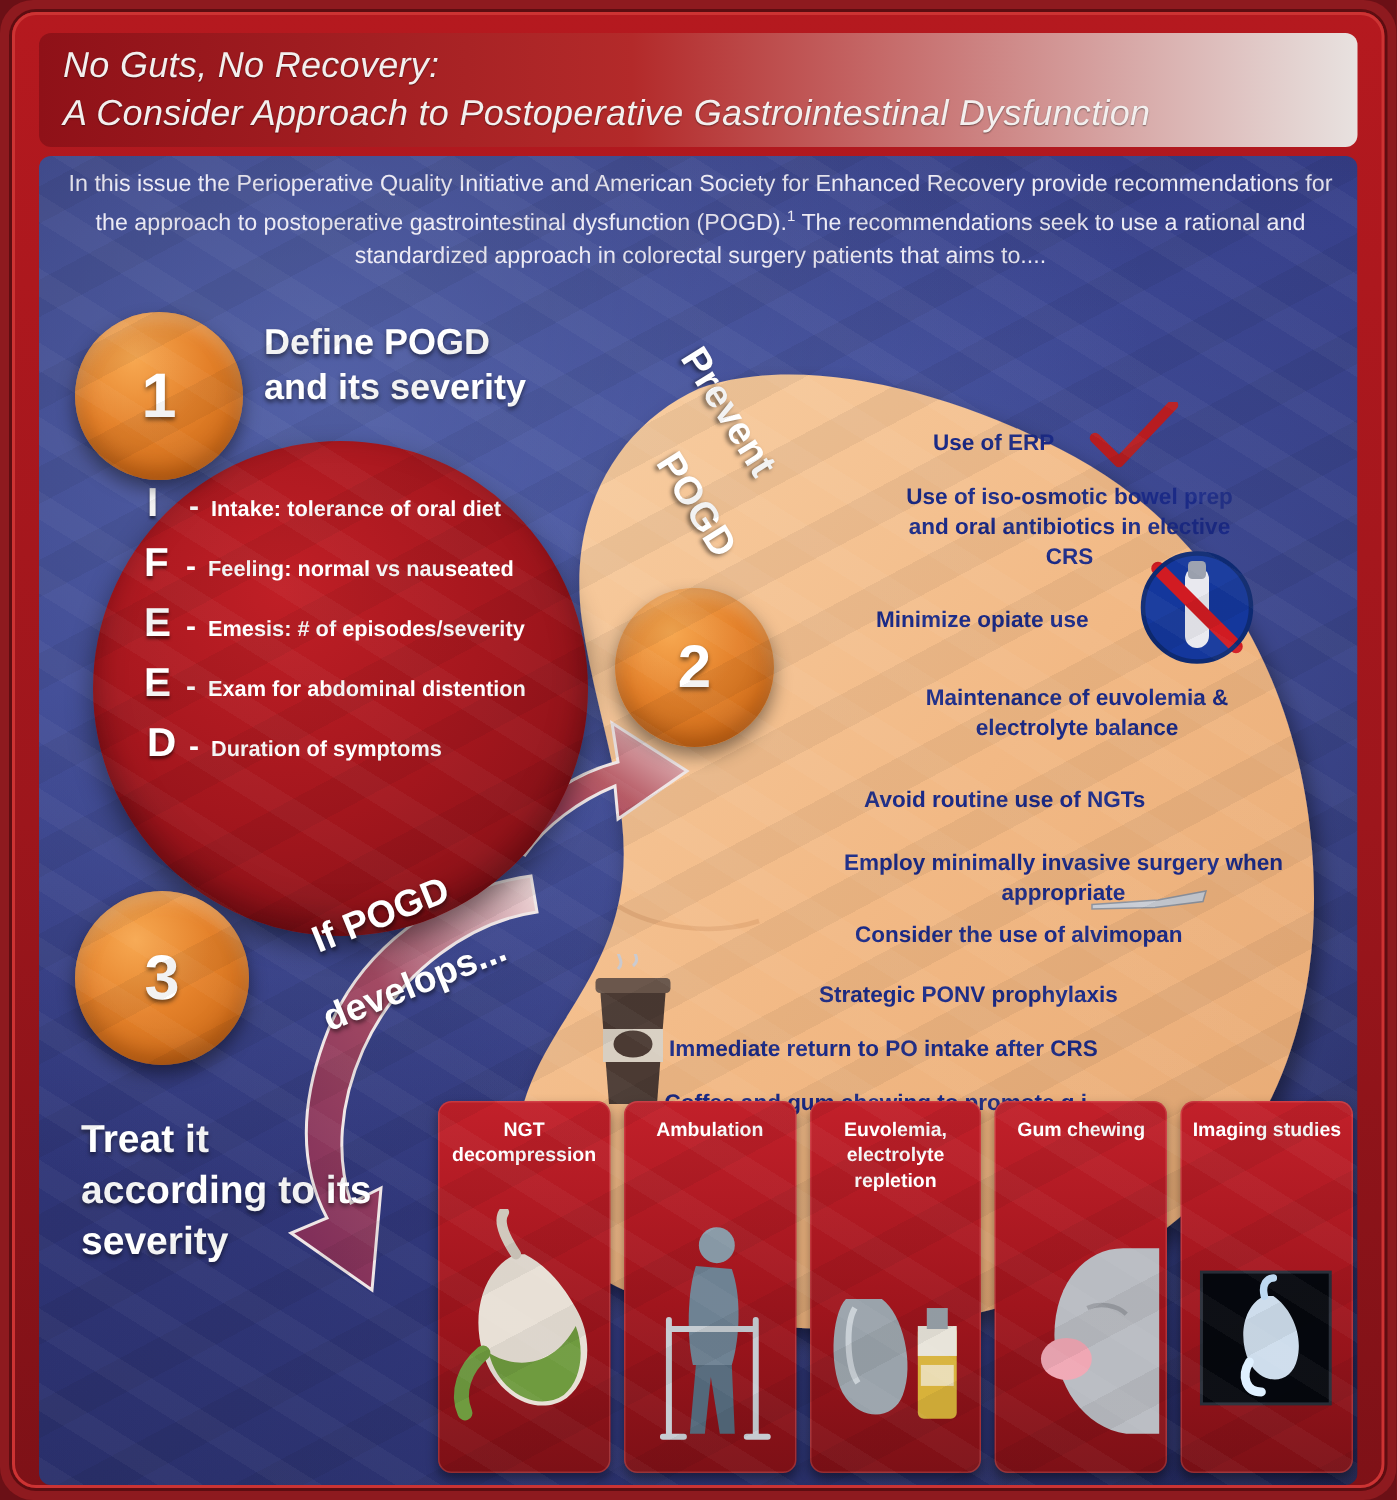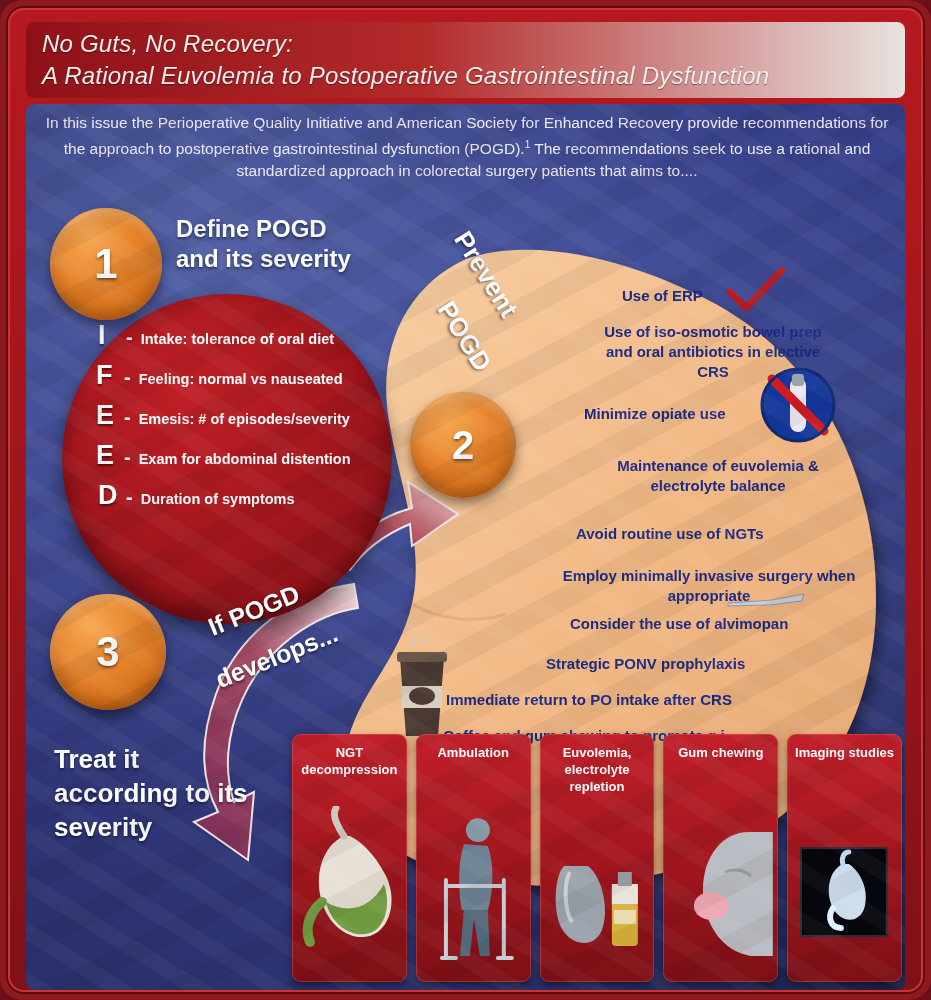--- a/index.html
+++ b/index.html
@@ -121,21 +121,21 @@
   svg{display:block;}
 </style>
 </head>
 <body>
 
 <div id="page">
   <div class="frame">
 
     <div class="header">
       <div class="title-line1">No Guts, No Recovery:</div>
-      <div class="title-line2">A Rational Euvolemia to Postoperative Gastrointestinal Dysfunction</div>
+      <div class="title-line2">A Consider Approach to Postoperative Gastrointestinal Dysfunction</div>
     </div>
 
     <div class="panel">
 
       <div class="intro">
         <span>In this issue the Perioperative Quality Initiative and American Society for Enhanced Recovery provide recommendations for the approach to postoperative gastrointestinal dysfunction (POGD).</span><span class="sup">1</span>
         <span>The recommendations seek to use a rational and standardized approach in colorectal surgery patients that aims to....</span>
       </div>
 
       <svg class="stomach" viewBox="0 0 600 700">

